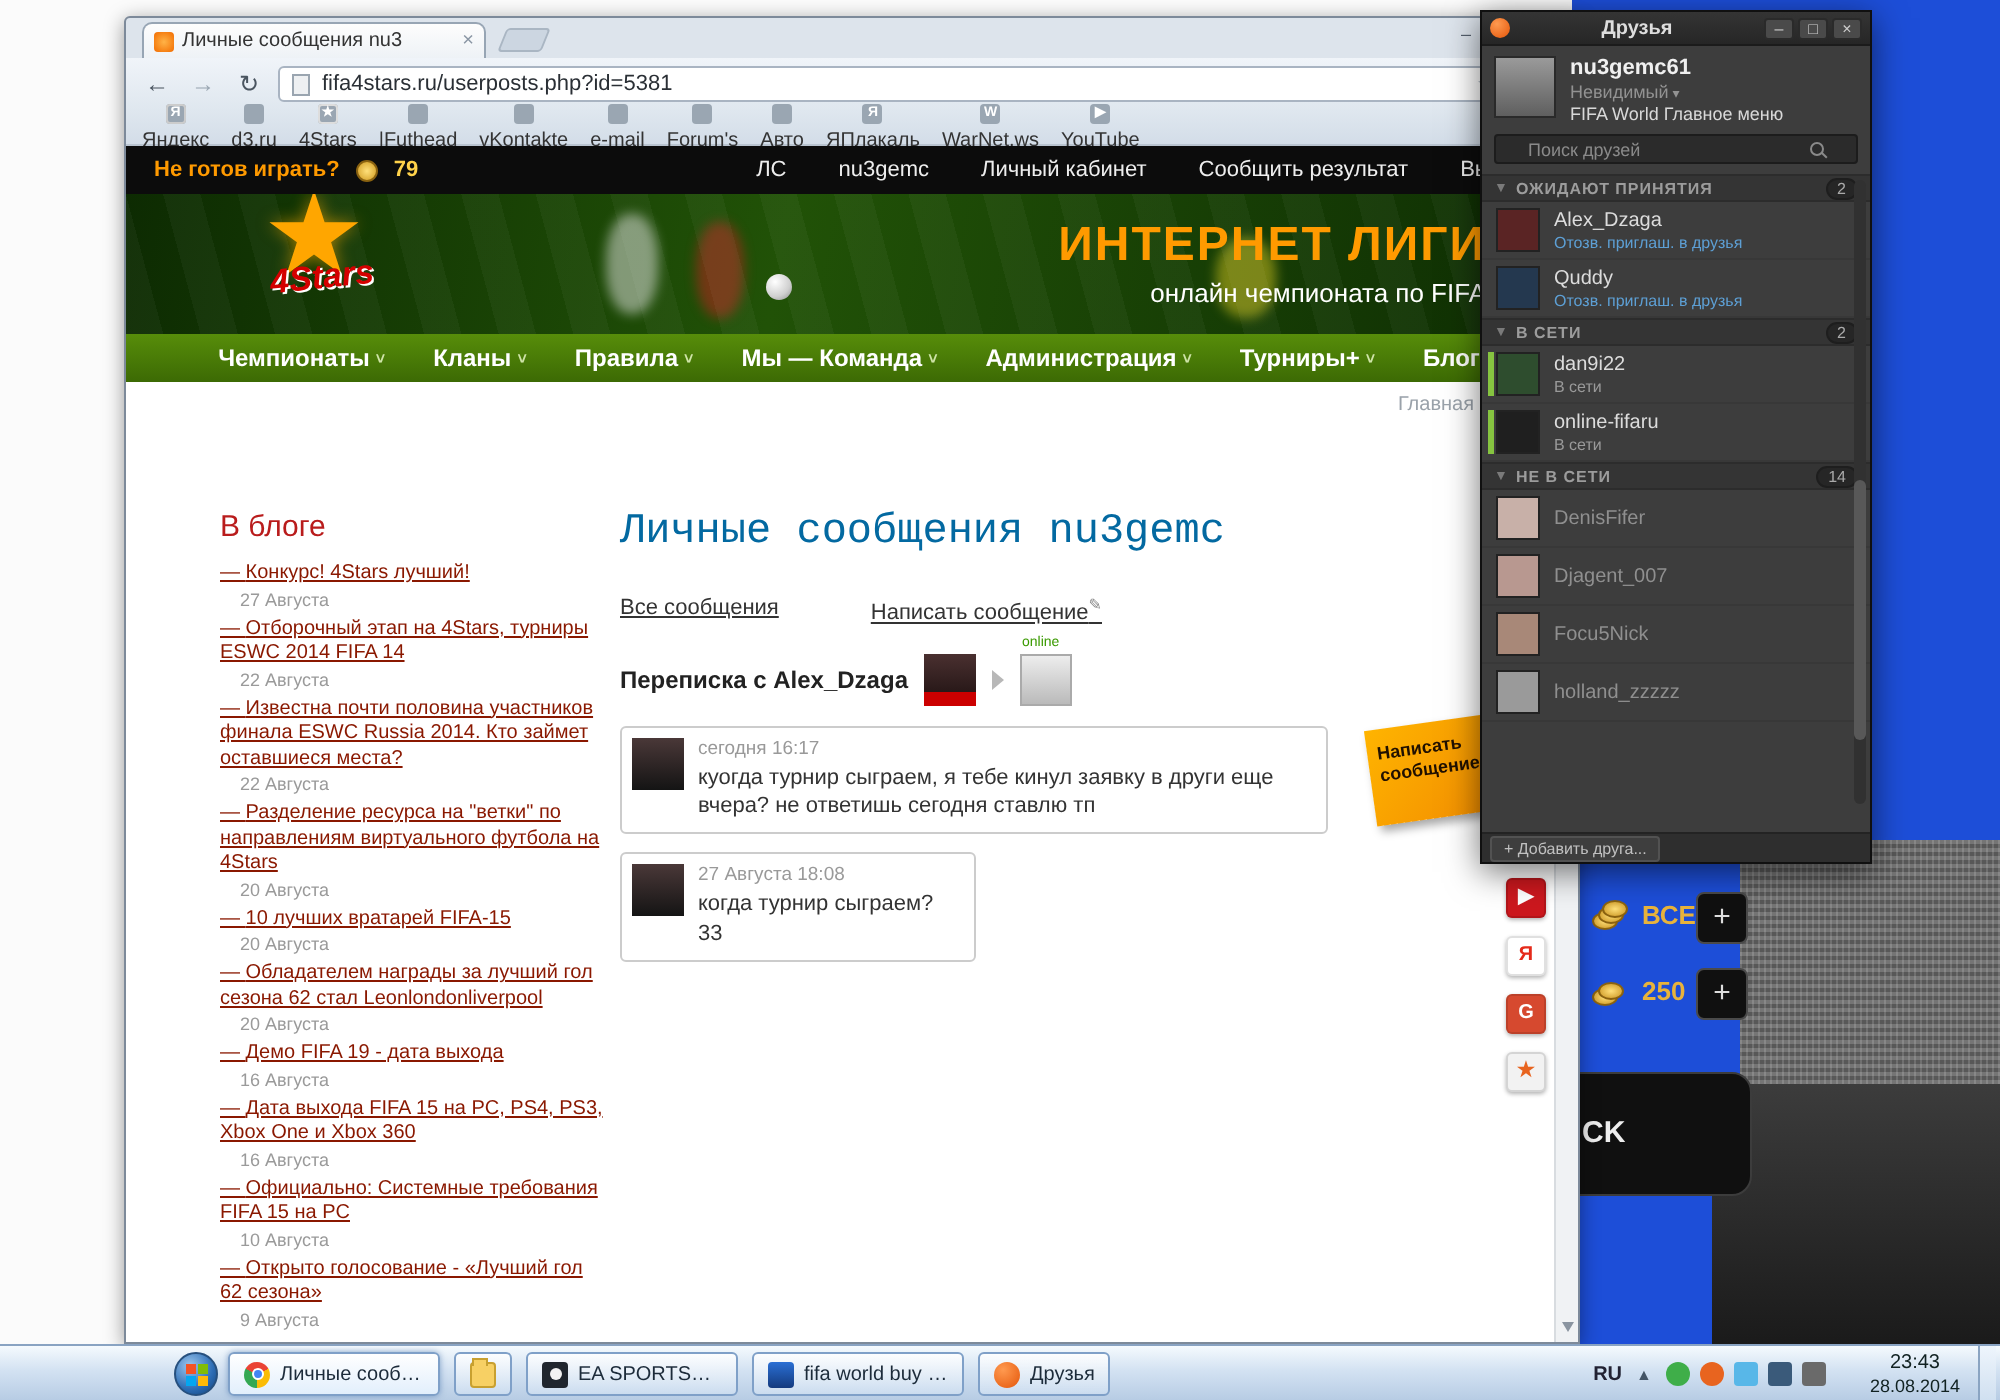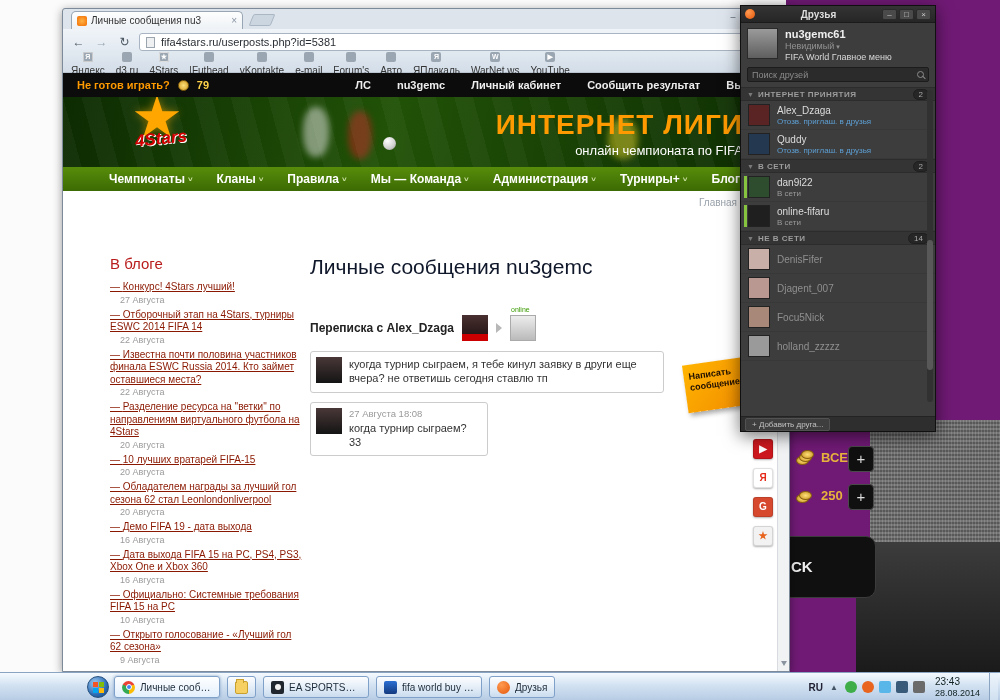--- a/index.html
+++ b/index.html
@@ -1,21 +1,21 @@
 <!DOCTYPE html>
 <html><head>
 <meta charset="utf-8">
 <style>
   * { margin:0; padding:0; box-sizing:border-box; }
   html,body { width:1000px; height:700px; }
   body { font-family:"Liberation Sans", sans-serif; background:#888; }
   .desktop { position:relative; width:1000px; height:700px; background:#fbfbfb; overflow:hidden; }
 
   
-  .game { position:absolute; left:786px; top:0; width:214px; height:697px; background:#701a75; z-index:1; }
+  .game { position:absolute; left:786px; top:0; width:214px; height:697px; background:#1d4ed8; z-index:1; }
   .crowd { position:absolute; left:84px; top:420px; width:130px; height:122px;
     background: repeating-linear-gradient(90deg, rgba(255,255,255,.14) 0 1px, transparent 1px 3px),
                 repeating-linear-gradient(0deg, #757575 0 2px, #585858 2px 4px); }
   .floor { position:absolute; left:70px; top:542px; right:0; bottom:0; background:linear-gradient(#3c3c3c,#141414); }
   .coin-row { position:absolute; display:flex; align-items:center; gap:7px; }
   .coin-row.r1 { left:10px; top:450px; } .coin-row.r2 { left:10px; top:488px; }
   .coins-icon { width:18px; height:15px; position:relative; }
   .coins-icon i { position:absolute; width:13px; height:9px; border-radius:50%;
     background:radial-gradient(#ffe07a,#c8921e); border:1px solid #8a6210; }
   .coins-icon i:nth-child(1){left:0;top:6px;} .coins-icon i:nth-child(2){left:3px;top:3px;} .coins-icon i:nth-child(3){left:5px;top:0;}
@@ -64,61 +64,61 @@
   .ic-youtube{background:#cc181e;} .ic-other{background:#d8dee6;box-shadow:inset 0 0 0 1px #b8c2cc;}
 
   .page { position:relative; height:598px; background:#fff; overflow:hidden; }
 
   
   .topbar { height:24px; background:#0c0c0c; display:flex; align-items:center; padding:0 14px; gap:8px; }
   .topbar .ready { color:#ff9a00; font-size:11px; font-weight:bold; }
   .coin { width:11px; height:11px; border-radius:50%; background:radial-gradient(#ffe07a,#d09a20); border:1px solid #8a6210; }
   .balance { color:#ffd24a; font-weight:bold; font-size:11px; }
   .toplinks { margin-left:auto; display:flex; gap:26px; margin-right:12px; }
-  .toplinks span { color:#eee; font-size:11px; font-weight:bold; white-space:nowrap; }
+  .toplinks span { color:#eee; font-size:11px; font-weight:normal; white-space:nowrap; }
 
   
   .hero { position:relative; height:70px; overflow:hidden;
     background:linear-gradient(100deg,#0d2b02,#215207 45%,#0e2d03);}
   .hero::after{content:"";position:absolute;inset:0;
     background:repeating-linear-gradient(75deg, rgba(255,255,255,.035) 0 18px, transparent 18px 36px);}
   .player { position:absolute; filter:blur(3px); opacity:.5; border-radius:45%; }
   .pl1 { left:240px; top:10px; width:26px; height:50px; background:#e8e8e8; }
   .pl2 { left:285px; top:14px; width:24px; height:48px; background:#c42222; }
   .pl3 { left:545px; top:22px; width:30px; height:40px; background:#d8c820; }
   .ball { position:absolute; left:320px; top:40px; width:13px; height:13px; border-radius:50%;
     background:radial-gradient(circle at 35% 30%, #fff, #cfcfcf 60%, #8a8a8a); z-index:2; }
   .logo { position:absolute; left:66px; top:0; width:92px; height:70px; z-index:2; }
   .logo .star { position:absolute; font-size:58px; color:#ffa600; top:-14px; left:2px;
     text-shadow:0 0 8px rgba(255,170,0,.6); }
   .logo .name { position:absolute; left:6px; top:32px; color:#d40000; font-style:italic; font-weight:bold;
     font-size:17px; text-shadow:1px 1px 0 #fff; transform:rotate(-6deg); }
   .hero-title { position:absolute; right:46px; top:12px; text-align:right; z-index:2; }
-  .hero-title .t { color:#ff9a00; font-size:28px; font-weight:bold; letter-spacing:1px; }
+  .hero-title .t { color:#ff9a00; font-size:24px; font-weight:bold; letter-spacing:1px; }
   .hero-title .s { color:#fff; font-size:13px; margin-top:2px; }
 
   
   .sitenav { height:24px; background:linear-gradient(#578d0a,#3c6a04); display:flex; align-items:center;
     justify-content:center; gap:24px; }
   .sitenav .item { color:#fff; font-weight:bold; font-size:12px; display:flex; gap:3px; align-items:center; white-space:nowrap; }
   .sitenav .caret { font-size:8px; color:#cfe4a8; }
 
   .content { position:relative; height:480px; background:#fff; }
   .breadcrumb { position:absolute; right:52px; top:6px; font-size:10px; color:#9aa2aa; }
 
   
   .blog { position:absolute; left:47px; top:64px; width:194px; }
   .blog h3 { color:#b91c1c; font-size:15px; font-weight:normal; margin-bottom:9px; }
   .blog-item a { font-size:10px; color:#8a1800; text-decoration:underline; line-height:1.25; display:block; cursor:pointer; }
   .blog-item a::before { content:"— "; }
   .blog-item .date { font-size:9px; color:#9a9a9a; margin:1px 0 4px 10px; }
 
   
   .main { position:absolute; left:247px; top:64px; width:372px; }
-  .main h1 { font-family:Liberation Sans, sans-serif; font-size:21px; color:#0f172a; font-weight:normal; margin-bottom:36px; }
+  .main h1 { font-family:Liberation Mono, monospace; font-size:21px; color:#0369a1; font-weight:normal; margin-bottom:20px; }
   .msg-links { display:flex; gap:46px; margin-bottom:14px; }
   .msg-links a { font-size:11px; color:#333; text-decoration:underline; }
   .edit-ic { font-size:8px; color:#888; vertical-align:super; }
   .thread-head { display:flex; align-items:center; gap:8px; margin-bottom:10px; }
   .thread-head .tt { font-size:12px; font-weight:bold; color:#222; }
   .tav { width:26px; height:26px; position:relative; flex-shrink:0; }
   .tav.a1 { background:linear-gradient(#4a3030,#1c1010); }
   .tav.a1::after { content:""; position:absolute; bottom:0; left:0; right:0; height:7px; background:#c00; }
   .tav.a2 { background:linear-gradient(#efefef,#b8b8b8); box-shadow:inset 0 0 0 1px #aaa; }
   .ontag { position:absolute; top:-9px; left:1px; font-size:7px; color:#3a9a00; }
@@ -155,21 +155,21 @@
   .f-ctl { display:flex; gap:2px; }
   .f-ctl span { width:15px; height:11px; background:#4a4a4a; border:1px solid #2a2a2a; color:#ccc;
     font-size:8px; line-height:9px; text-align:center; border-radius:2px; }
   .f-user { display:flex; gap:7px; padding:5px 6px 4px; }
   .f-ava { width:31px; height:31px; background:linear-gradient(#9a9a9a,#5f5f5f); border:1px solid #2a2a2a; flex-shrink:0; }
   .f-uinfo .n { color:#f0f0f0; font-size:11px; font-weight:bold; }
   .f-uinfo .s { color:#929292; font-size:9px; margin-top:1px; }
   .f-uinfo .s::after { content:" ▾"; font-size:7px; }
   .f-uinfo .g { color:#d8d8d8; font-size:9px; margin-top:1px; }
   .f-search { margin:1px 6px 5px; height:15px; background:#2b2b2b; border:1px solid #1c1c1c; border-radius:2px;
-    display:flex; align-items:center; padding:0 4px; }
+    display:flex; align-items:center; padding:0 16px; }
   .f-search .ph { flex:1; color:#8a8a8a; font-size:9px; }
   .mag { width:7px; height:7px; border:1px solid #8a8a8a; border-radius:50%; position:relative; }
   .mag::after { content:""; position:absolute; width:4px; height:1px; background:#8a8a8a; transform:rotate(45deg); right:-3px; bottom:-1px; }
   .f-sec { height:14px; background:#343434; border-top:1px solid #2c2c2c; border-bottom:1px solid #2c2c2c;
     display:flex; align-items:center; padding:0 6px; gap:4px; }
   .f-sec .arr { color:#7a7a7a; font-size:7px; }
   .f-sec .lbl { color:#9c9c9c; font-size:8px; font-weight:bold; letter-spacing:.5px; flex:1; }
   .f-sec .cnt { background:#262626; border:1px solid #1e1e1e; border-radius:6px; color:#aaa; font-size:8px; padding:0 5px; line-height:9px; }
   .f-row { height:29px; display:flex; align-items:center; gap:7px; padding:0 7px; border-bottom:1px solid #383838; }
   .f-rav { width:22px; height:22px; background:#555; border:1px solid #222; position:relative; flex-shrink:0; }
@@ -210,21 +210,21 @@
   .ic-folder::before { content:""; position:absolute; left:0; top:-3px; width:6px; height:3px; background:#f7d064; border:1px solid #c8a030; border-bottom:none; }
   .ic-fifa { background:#20262e; }
   .ic-fifa::after { content:""; position:absolute; inset:3.5px; border-radius:50%; background:#f2f2f2; }
   .ic-fifaworld { background:linear-gradient(#2a6fd4,#143a7e); }
   .ic-origin { border-radius:50%; background:radial-gradient(circle at 35% 30%, #ff9a50, #e4560a); }
   .tray { position:absolute; right:2px; top:0; height:28px; display:flex; align-items:center; gap:7px; }
   .tray .lang { font-size:10px; font-weight:bold; color:#223; }
   .tray .chev { font-size:8px; color:#456; }
   .tray-ic { width:12px; height:12px; }
   .tray-ic.round { border-radius:50%; } .tray-ic.sq { border-radius:2px; }
-  .clock { text-align:left; font-size:10px; color:#122; line-height:1.2; margin-left:3px; }
+  .clock { text-align:center; font-size:10px; color:#122; line-height:1.2; margin-left:15px; }
   .clock .d { font-size:9px; }
   .show-desktop { width:9px; height:28px; border-left:1px solid #8aa4c2; background:linear-gradient(#eef5fc,#cfdff0); margin-left:2px; }
 </style>
 </head>
 <body>
 
 <div class="desktop">
 
   <div class="game">
     <div class="crowd"></div>
@@ -465,33 +465,38 @@
               <div class="blog-item">
                 <a>Открыто голосование - «Лучший гол 62 сезона»</a>
                 <div class="date">9 Августа</div>
               </div>
             </div>
 
         </div>
 
         <div class="main">
           <h1>Личные сообщения nu3gemc</h1>
+          <div class="msg-links">
+            <a>Все сообщения</a>
+            <a><span>Написать сообщение</span><span class="edit-ic">✎</span></a>
+          </div>
           <div class="thread-head">
             <span class="tt">Переписка с Alex_Dzaga</span>
             <span class="tav a1"></span>
             <span class="sep-arrow"></span>
             <span class="tav a2">
               <span class="ontag">online</span>
             </span>
           </div>
           <div>
 
               <div class="msg m1">
                 <div class="mav"></div>
                 <div>
+                  <div class="md">сегодня 16:17</div>
                   <div class="mt">куогда турнир сыграем, я тебе кинул заявку в други еще вчера? не ответишь сегодня ставлю тп</div>
                 </div>
               </div>
 
               <div class="msg m2">
                 <div class="mav"></div>
                 <div>
                   <div class="md">27 Августа 18:08</div>
                   <div class="mt">когда турнир сыграем? 33</div>
                 </div>
@@ -542,21 +547,21 @@
         <div class="g">FIFA World Главное меню</div>
       </div>
     </div>
     <div class="f-search">
       <span class="ph">Поиск друзей</span>
       <span class="mag"></span>
     </div>
 
     <div class="f-sec">
       <span class="arr">▼</span>
-      <span class="lbl">ИНТЕРНЕТ ПРИНЯТИЯ</span>
+      <span class="lbl">ОЖИДАЮТ ПРИНЯТИЯ</span>
       <span class="cnt">2</span>
     </div>
     <div class="f-list pending-list">
 
         <div class="f-row">
           <div class="f-rav" style="background: rgb(90, 36, 36);"></div>
           <div class="f-rtxt">
             <div class="n">Alex_Dzaga</div>
             <div class="s">Отозв. приглаш. в друзья</div>
           </div>

